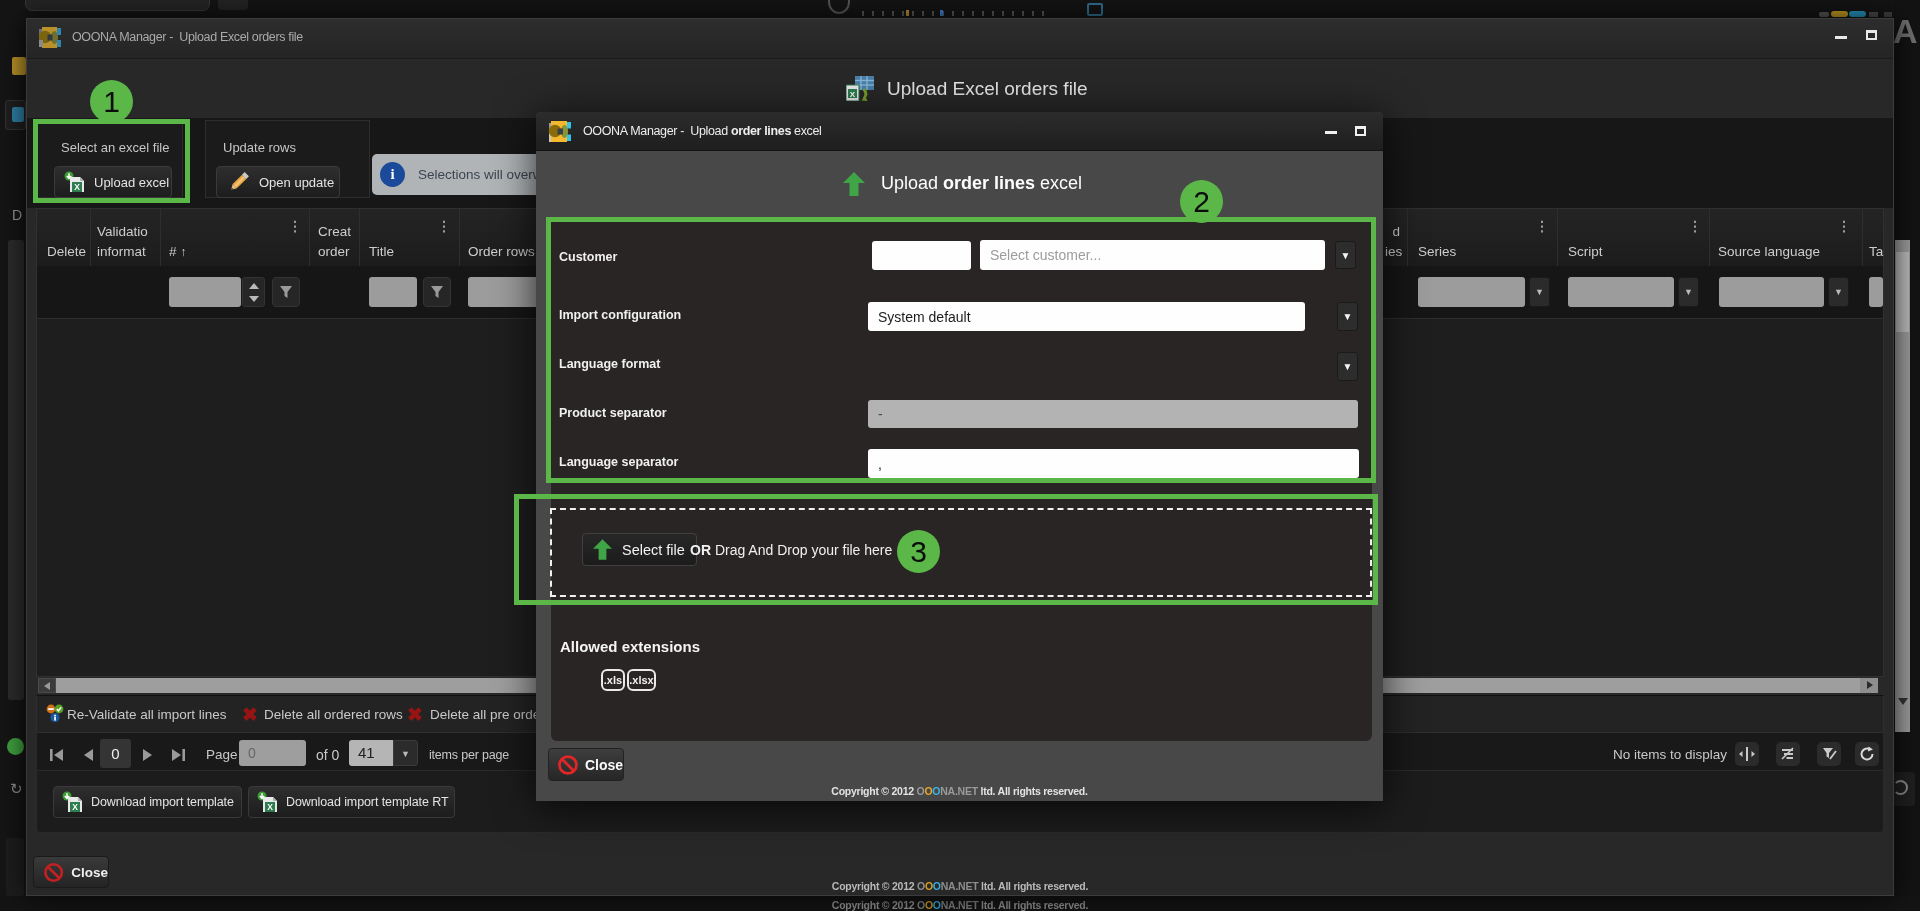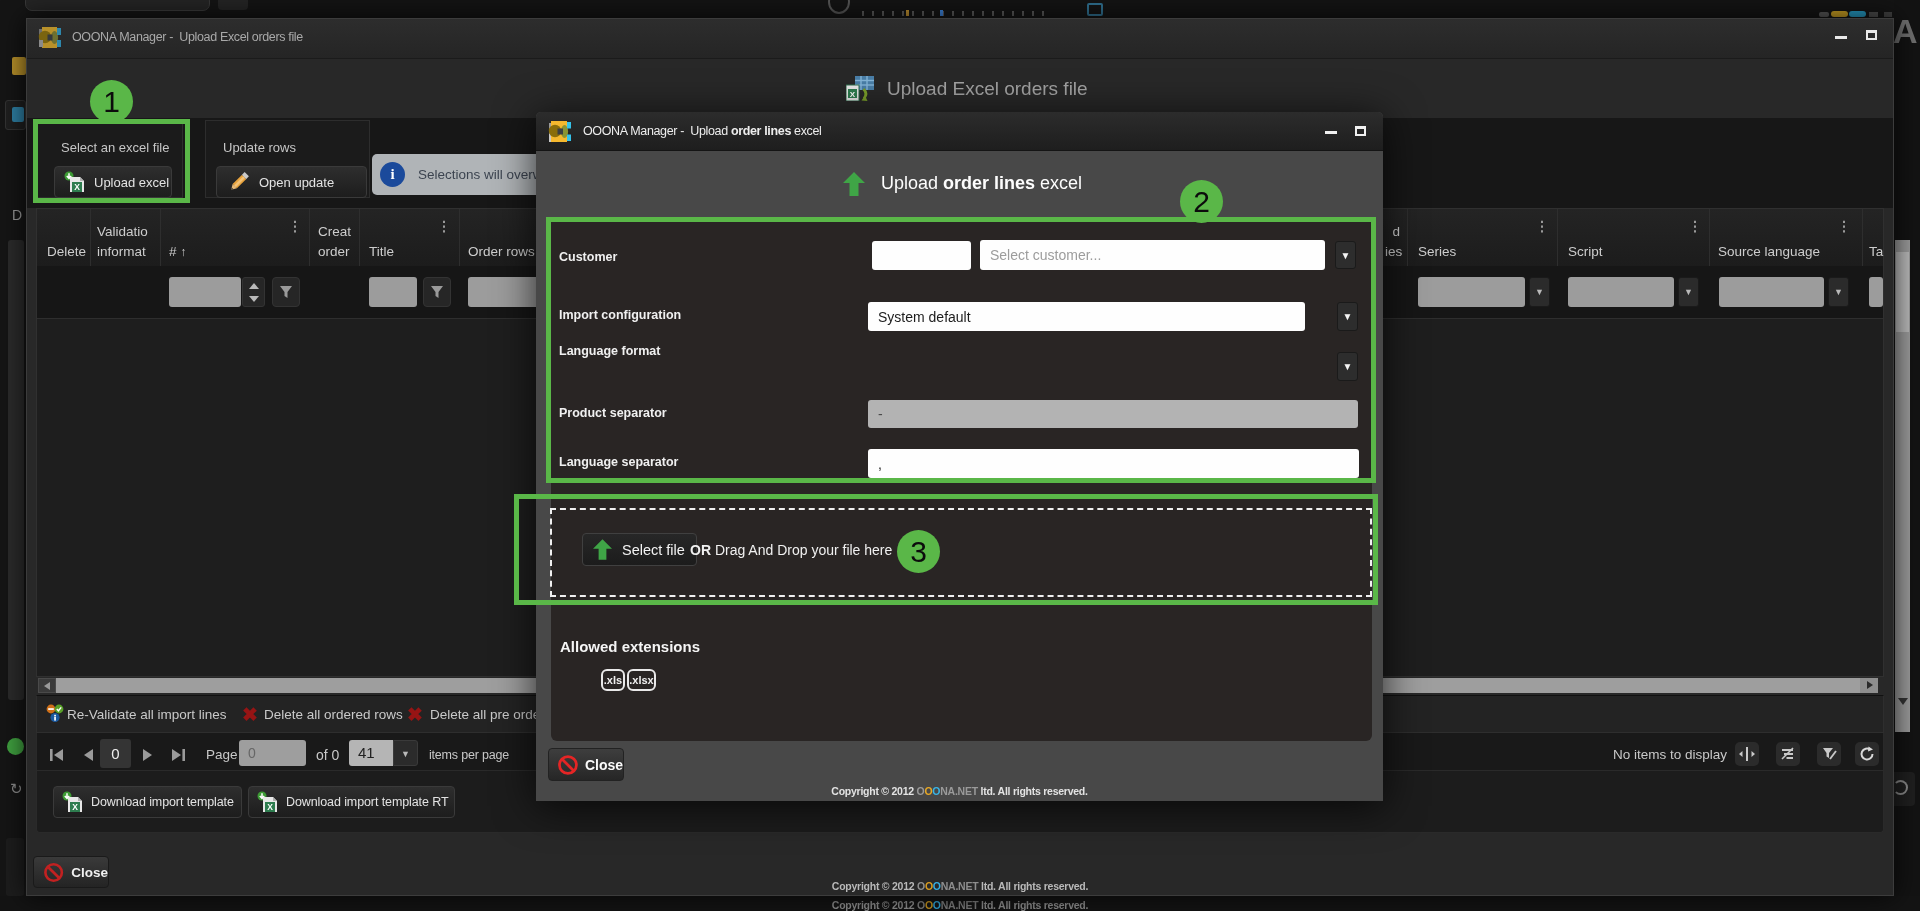--- a/index.html
+++ b/index.html
@@ -86,40 +86,40 @@
   <line x1="9" y1="4.5" x2="28" y2="4.5" stroke="#84b5d8" stroke-width="1.4"></line>
   <line x1="9" y1="9" x2="28" y2="9" stroke="#84b5d8" stroke-width="1.4"></line>
   <line x1="15" y1="0" x2="15" y2="14" stroke="#84b5d8" stroke-width="1.4"></line>
   <line x1="21" y1="0" x2="21" y2="14" stroke="#84b5d8" stroke-width="1.4"></line>
   <path d="M17.5 13 q4.5 4.5 0.5 9.5" fill="none" stroke="#7a9f2a" stroke-width="2.8"></path>
   <path d="M15.5 24.5 l6 0.5 -2.5 -5.5 z" fill="#7a9f2a"></path>
   <rect x="0" y="9" width="13" height="16" fill="#e8e8e8" stroke="#2f6f4f" stroke-width="1"></rect>
   <rect x="2" y="13" width="9" height="9" fill="#2e7d4f"></rect>
   <text x="6.5" y="20.5" font-size="8" fill="#fff" text-anchor="middle" font-weight="bold" font-family="Liberation Sans">X</text>
 </svg>
-<div class="abs" style="left:887px;top:78px;color:#a3a3a3;font-size:19px;">Upload Excel orders file</div>
+<div class="abs" style="left:887px;top:78px;color:#e5e5e5;font-size:19px;">Upload Excel orders file</div>
 <div class="abs" style="left:27px;top:118px;width:1866px;height:90px;background:#171717;"></div>
 
 <div class="abs" style="left:35px;top:120px;width:148px;height:78px;background:#1b1b1b;border:1px solid #2d2d2d;"></div>
 <div class="abs" style="left:61px;top:140px;color:#c6c6c6;font-size:13px;">Select an excel file</div>
 <div class="btn" style="left:54px;top:166px;width:118px;height:32px;">
   <svg style="margin-left:9px;" width="22" height="22" viewBox="0 0 22 22">
     <circle cx="5" cy="5" r="4.5" fill="#3d9b35"></circle>
     <path d="M5 2.2 v5 M2.8 5 l2.2 2.4 2.2-2.4" stroke="#fff" stroke-width="1.5" fill="none"></path>
     <path d="M6 6 h10 l4 4 v11 h-14 z" fill="#e8e8e8"></path>
     <path d="M16 6 l4 4 h-4 z" fill="#b0b0b0"></path>
     <rect x="8" y="11" width="10" height="10" fill="#2e7d4f"></rect>
     <text x="13" y="19" font-size="8.5" fill="#fff" text-anchor="middle" font-weight="bold" font-family="Liberation Sans">X</text>
   </svg>
   <span style="margin-left:8px;font-size:13px;">Upload excel</span>
 </div>
 
 <div class="abs" style="left:205px;top:120px;width:165px;height:78px;background:#1b1b1b;border:1px solid #2d2d2d;"></div>
 <div class="abs" style="left:223px;top:140px;color:#c6c6c6;font-size:13px;">Update rows</div>
-<div class="btn" style="left:216px;top:166px;width:151px;height:32px;">
+<div class="btn" style="left:216px;top:166px;width:124px;height:32px;">
   <svg style="margin-left:10px;" width="24" height="24" viewBox="0 0 24 24">
     <g transform="rotate(45 12 12)">
       <rect x="9" y="1" width="6" height="4" fill="#c9c9c9"></rect>
       <rect x="9" y="5" width="6" height="13" fill="#e8a33d"></rect>
       <rect x="11" y="5" width="2.4" height="13" fill="#f3c277"></rect>
       <path d="M9 18 l3 5 3 -5 z" fill="#e8b977"></path>
       <path d="M10.8 21 l1.2 2 1.2 -2 z" fill="#333"></path>
     </g>
   </svg>
   <span style="margin-left:8px;font-size:13px;">Open update</span>
@@ -331,21 +331,21 @@
 <div class="ddbtn" style="left:1335px;top:241px;width:21px;height:28px;z-index:23;background:#2d2d2d;">
       <span style="font-size:10px;color:#f5f5f5;">▼</span>
     </div>
 <div class="wlabel" style="left:559px;top:308px;z-index:23;">Import configuration</div>
 <div class="winput" style="left:868px;top:302px;width:437px;height:29px;z-index:23;">
       <span style="margin-left:10px;">System default</span>
     </div>
 <div class="ddbtn" style="left:1337px;top:302px;width:21px;height:29px;z-index:23;background:#2d2d2d;">
       <span style="font-size:10px;color:#f5f5f5;">▼</span>
     </div>
-<div class="wlabel" style="left:559px;top:344px;z-index:23;">Language format</div>
+<div class="wlabel" style="left:559px;top:357px;z-index:23;">Language format</div>
 <div class="ddbtn" style="left:1337px;top:352px;width:21px;height:29px;z-index:23;background:#2d2d2d;">
       <span style="font-size:10px;color:#f5f5f5;">▼</span>
     </div>
 <div class="wlabel" style="left:559px;top:406px;z-index:23;">Product separator</div>
 <div class="winput" style="left:868px;top:400px;width:490px;height:28px;z-index:23;background:#b3b3b3;color:#4a4a4a;">
       <span style="margin-left:10px;">-</span>
     </div>
 <div class="wlabel" style="left:559px;top:455px;z-index:23;">Language separator</div>
 <div class="winput" style="left:868px;top:449px;width:491px;height:29px;z-index:23;">
       <span style="margin-left:10px;">,</span>

